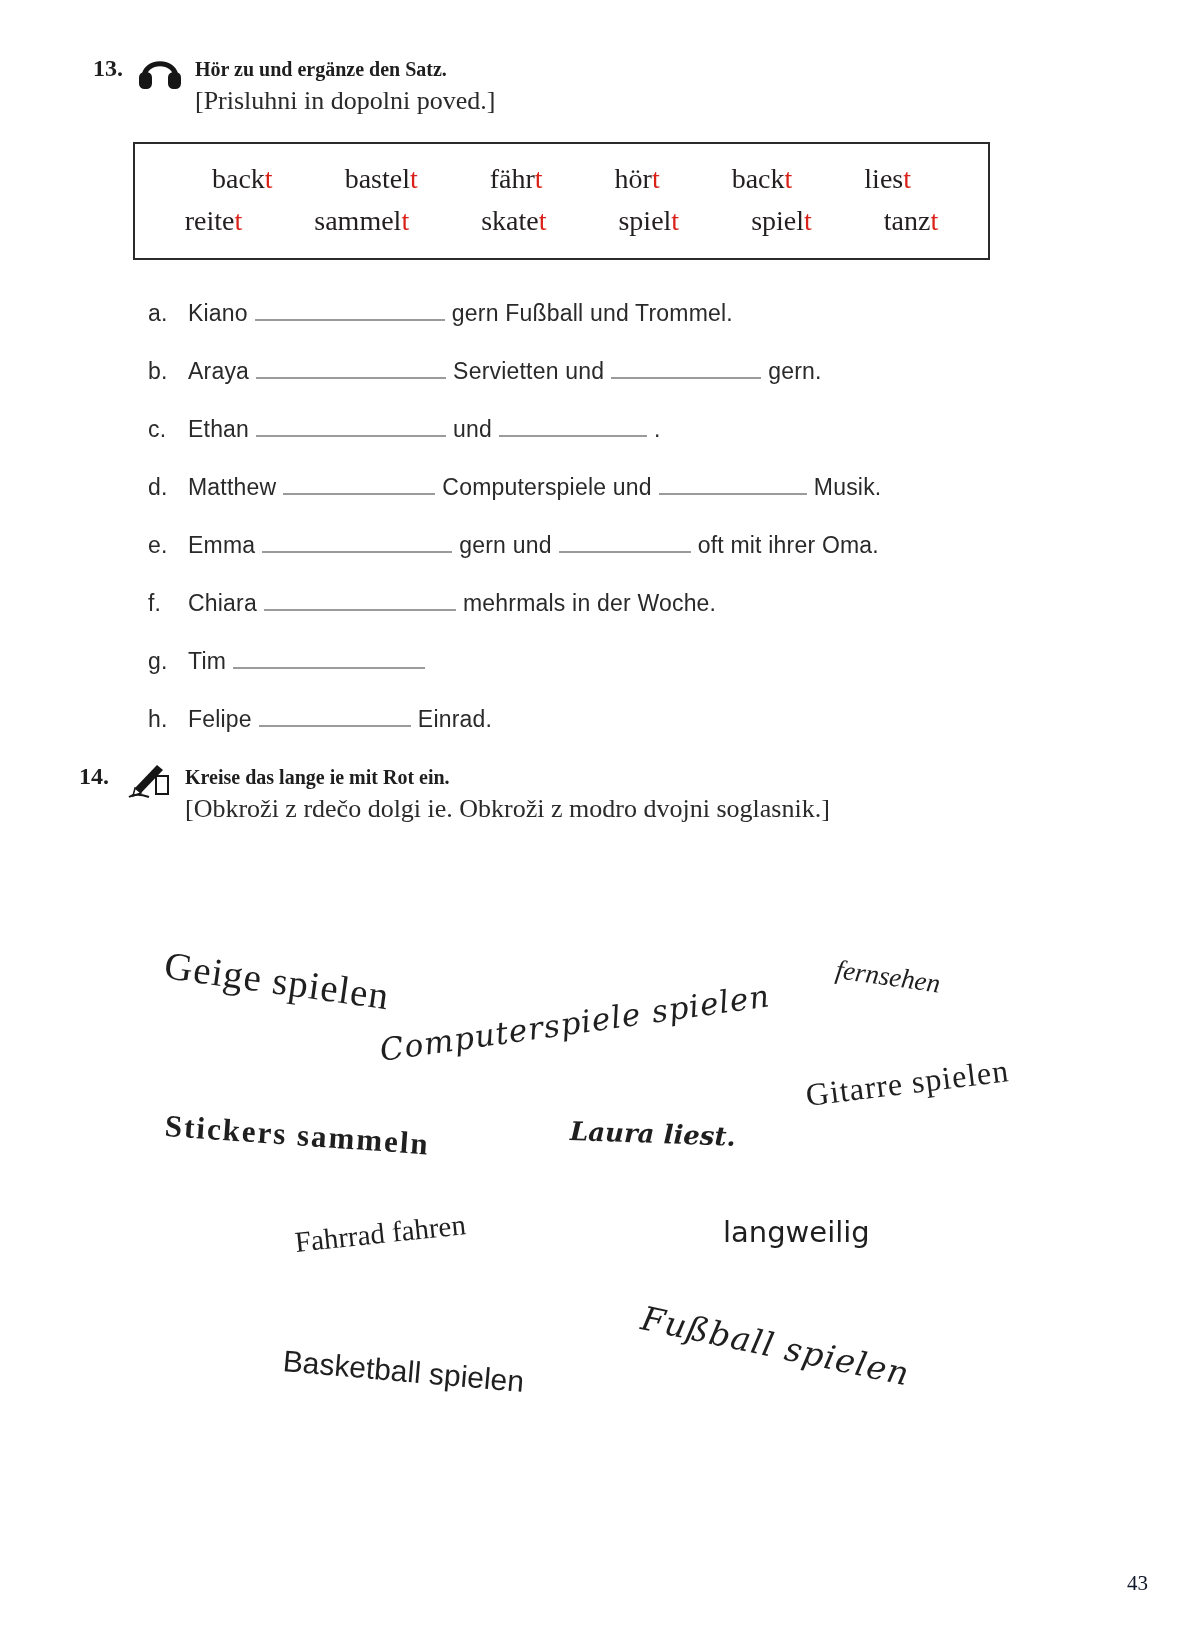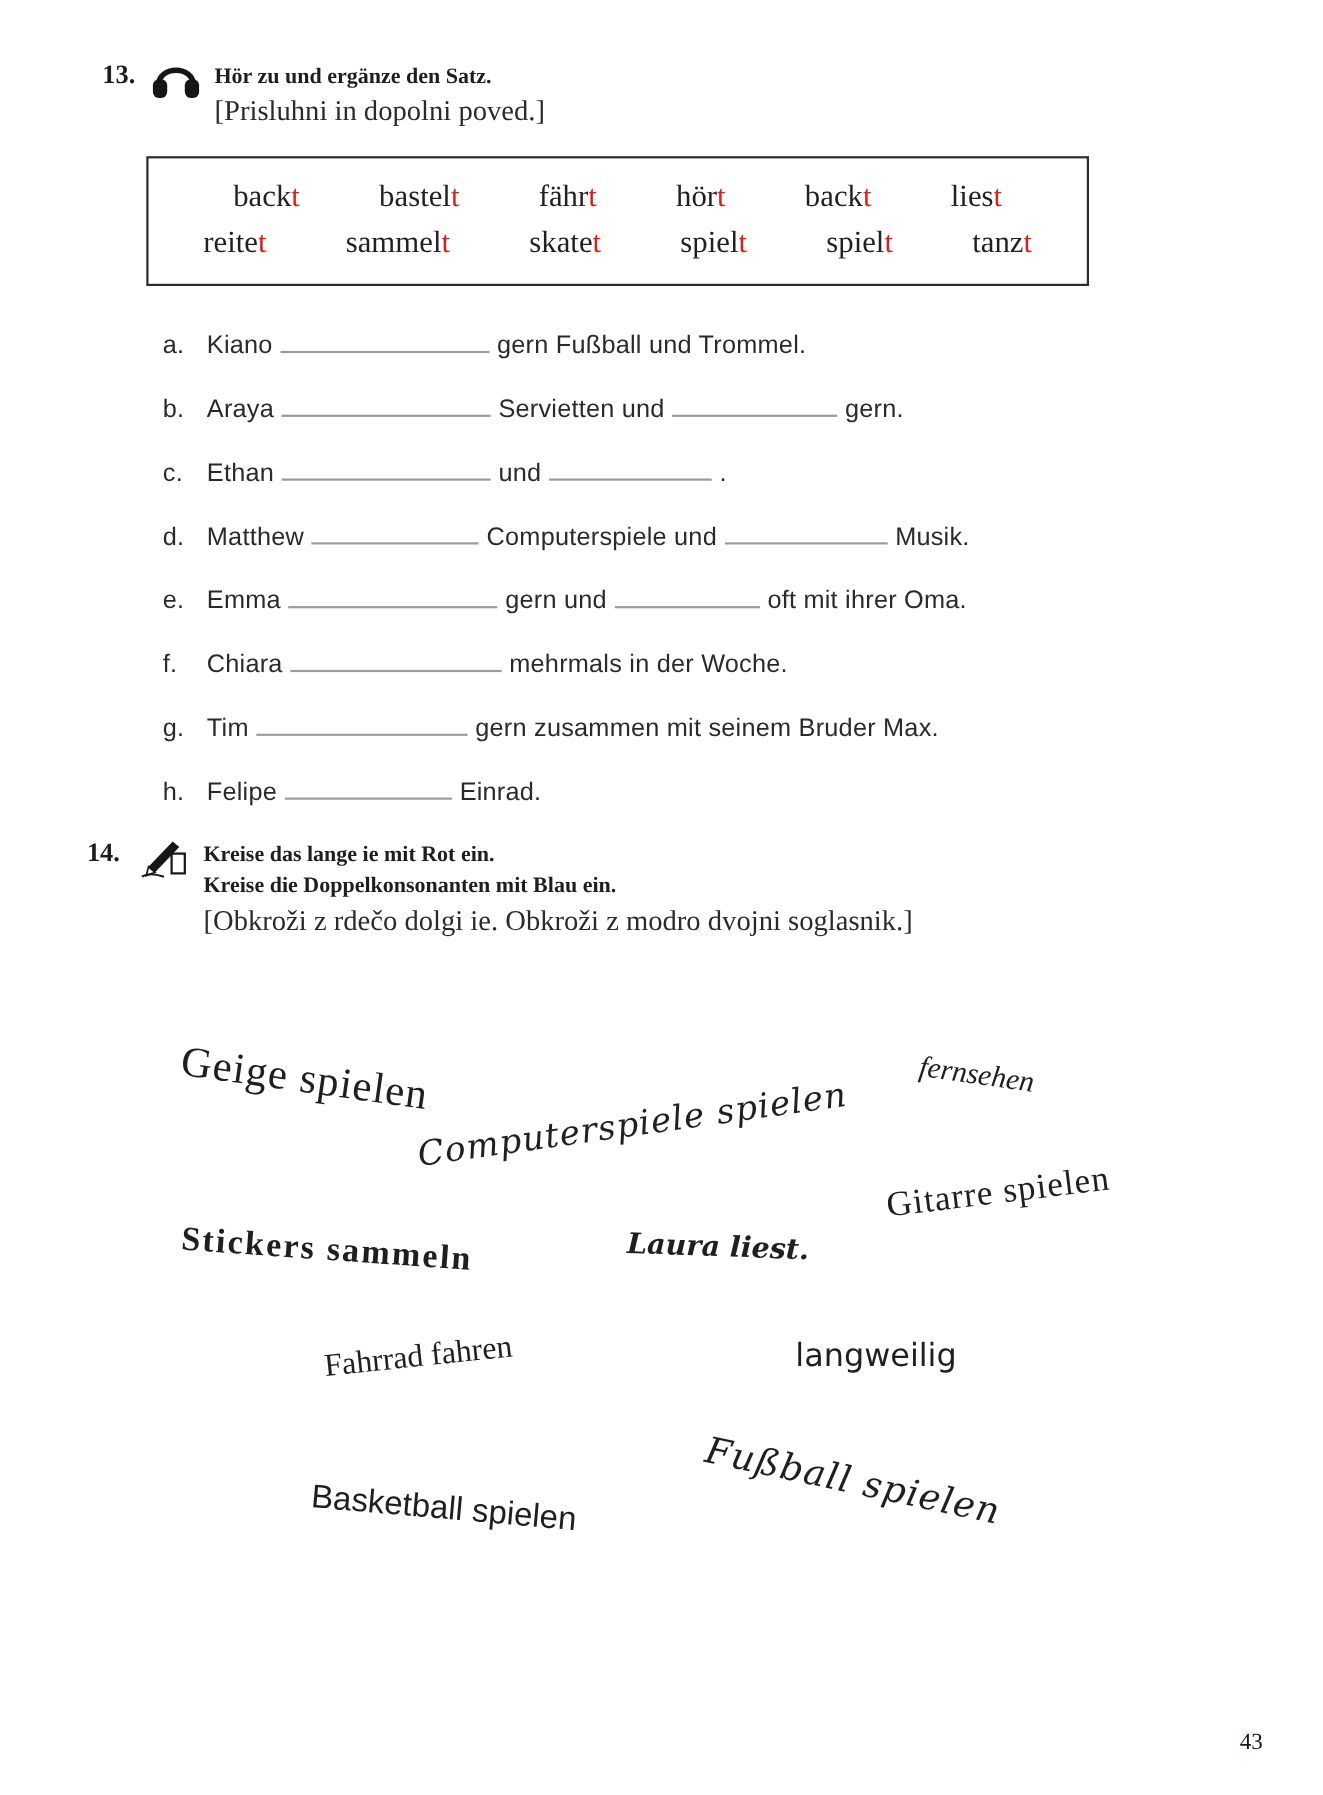--- a/index.html
+++ b/index.html
@@ -170,21 +170,20 @@
         <div class="sentence-row">
           <span class="sentence-label">f.</span>
           <span>Chiara</span>
           <span class="blank" style="width: 192px;"></span>
           <span>mehrmals in der Woche.</span>
         </div>
         <div class="sentence-row">
           <span class="sentence-label">g.</span>
           <span>Tim</span>
           <span class="blank" style="width: 192px;"></span>
-          <span>gern zusammen mit seinem Bruder Max.</span>
         </div>
         <div class="sentence-row">
           <span class="sentence-label">h.</span>
           <span>Felipe</span>
           <span class="blank" style="width: 152px;"></span>
           <span>Einrad.</span>
         </div>
       </div>
   </section>
 
@@ -194,21 +193,20 @@
       <span class="ex-icon">
         <svg width="50" height="40" viewBox="0 0 50 40">
           <rect x="33" y="15" width="12" height="18" fill="none" stroke="#161616" stroke-width="2"></rect>
           <path d="M34 4 L40 9 L18 32 L10 35 L12 27 Z" fill="#161616"></path>
           <path d="M10 35 L12 27 L18 32 Z" fill="#ffffff" stroke="#161616" stroke-width="1.5"></path>
           <path d="M6 36 C12 32, 20 34, 26 36" stroke="#161616" stroke-width="2" fill="none"></path>
         </svg>
       </span>
       <div class="ex-titles">
         <div class="ex-title">Kreise das lange ie mit Rot ein.</div>
-        <div class="ex-title">Kreise die Doppelkonsonanten mit Blau ein.</div>
         <div class="ex-subtitle">[Obkroži z rdečo dolgi ie. Obkroži z modro dvojni soglasnik.]</div>
       </div>
     </div>
   </section>
 
   <div id="scatter">
       <span class="scattered s-print-serif-xl" style="left: 165px; top: 12px; transform: rotate(8deg);">Geige spielen</span>
       <span class="scattered s-hand-script" style="left: 836px; top: 24px; transform: rotate(8deg);">fernsehen</span>
       <span class="scattered s-chancery" style="left: 380px; top: 102px; transform: rotate(-8deg);">Computerspiele spielen</span>
       <span class="scattered s-marker" style="left: 806px; top: 147px; transform: rotate(-7deg);">Gitarre spielen</span>

